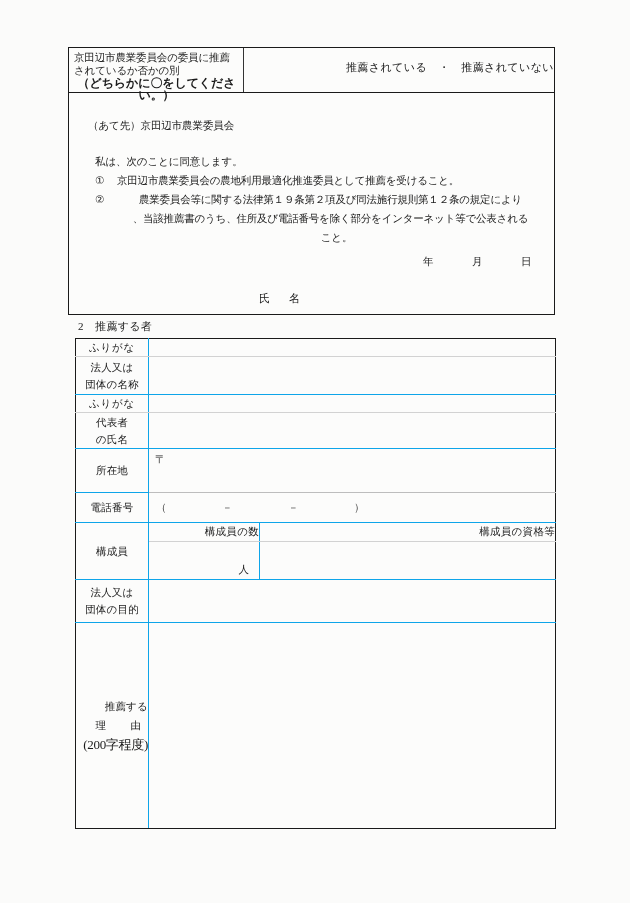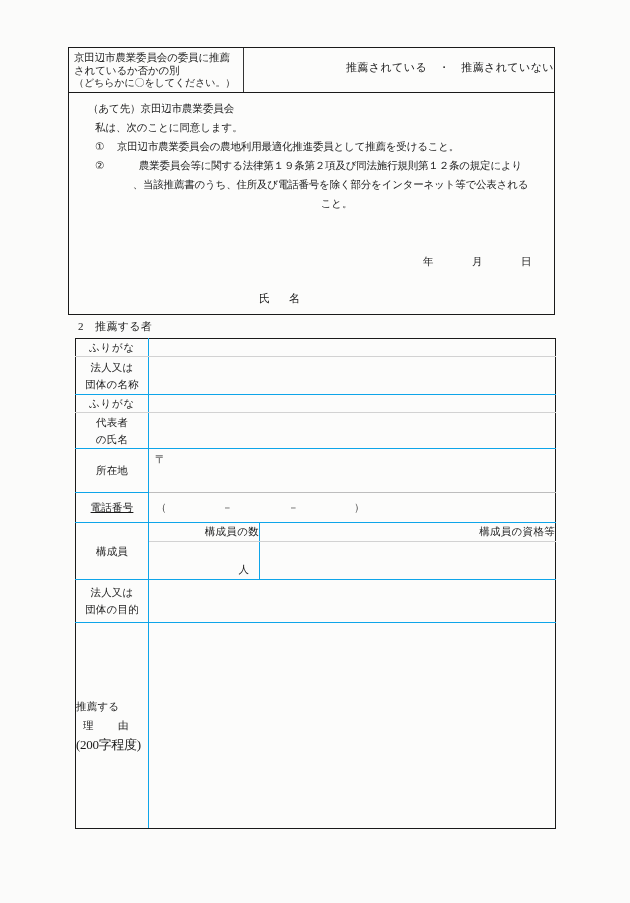--- a/index.html
+++ b/index.html
@@ -50,42 +50,43 @@
     display: flex;
     flex-direction: column;
     justify-content: flex-start;
   }
   .ch-left .l1 {
     font-size: 10.5px;
     line-height: 13px;
     letter-spacing: -0.15px;
   }
   .ch-left .l2 {
-    font-size: 10px;
+    font-size: 12px;
     line-height: 12px;
-    text-align: left;
+    text-align: center;
     letter-spacing: -0.1px;
     margin-top: 0px;
+    font-weight: bold;
   }
   .ch-right {
     flex: 1;
     display: flex;
     align-items: center;
     justify-content: flex-end;
     font-size: 11px;
     letter-spacing: 0.4px;
     padding-bottom: 6px;
   }
 
   .consent-body {
     padding: 6px 10px 0 10px;
     font-size: 10.5px;
     line-height: 19px;
   }
-  .cb-line { white-space: pre; letter-spacing: -0.1px; }
+  .cb-line { white-space: pre; letter-spacing: -0.1px; margin-top: 17px; }
   .cb-indent1 { padding-left: 9px; }
   .cb-item {
     display: flex;
     padding-left: 16px;
     letter-spacing: -0.2px;
   }
   .cb-item .num { width: 22px; flex: 0 0 22px; }
   .cb-item .txt { flex: 1; }
   .cb-item .txt .cont { display: block; text-align: center; }
 
@@ -182,21 +183,21 @@
     position: relative;
   }
   .count-unit {
     position: absolute;
     right: 10px;
     bottom: 2px;
     font-size: 10.5px;
   }
 
   .reason-lbl {
-    text-align: left;
+    text-align: right;
     line-height: 19px;
     font-size: 10.5px;
   }
   .reason-lbl .r2 { letter-spacing: 7px; padding-left: 7px; }
   .reason-lbl .r3 { font-size: 13px; letter-spacing: -0.3px; }
 </style>
 </head>
 <body>
 
 <div class="page">
@@ -277,21 +278,21 @@
       </tr>
 
       <tr>
         <td class="lbl outer-l" style="height:44px;">所在地</td>
         <td class="val-cell outer-r" colspan="2" style="border-bottom:1px solid #bdbdbd;">
           <span class="postal">〒</span>
         </td>
       </tr>
 
       <tr>
-        <td class="lbl outer-l" style="height:30px;text-decoration:underline;">電話番号</td>
+        <td class="lbl outer-l" style="height:30px;">電話番号</td>
         <td class="val-cell outer-r" colspan="2">
           <span class="tel-val">（　　　　　－　　　　　－　　　　　）</span>
         </td>
       </tr>
 
       <tr>
         <td class="lbl outer-l" rowspan="2">構成員</td>
         <td class="subhead">構成員の数</td>
         <td class="subhead outer-r">構成員の資格等</td>
       </tr>

